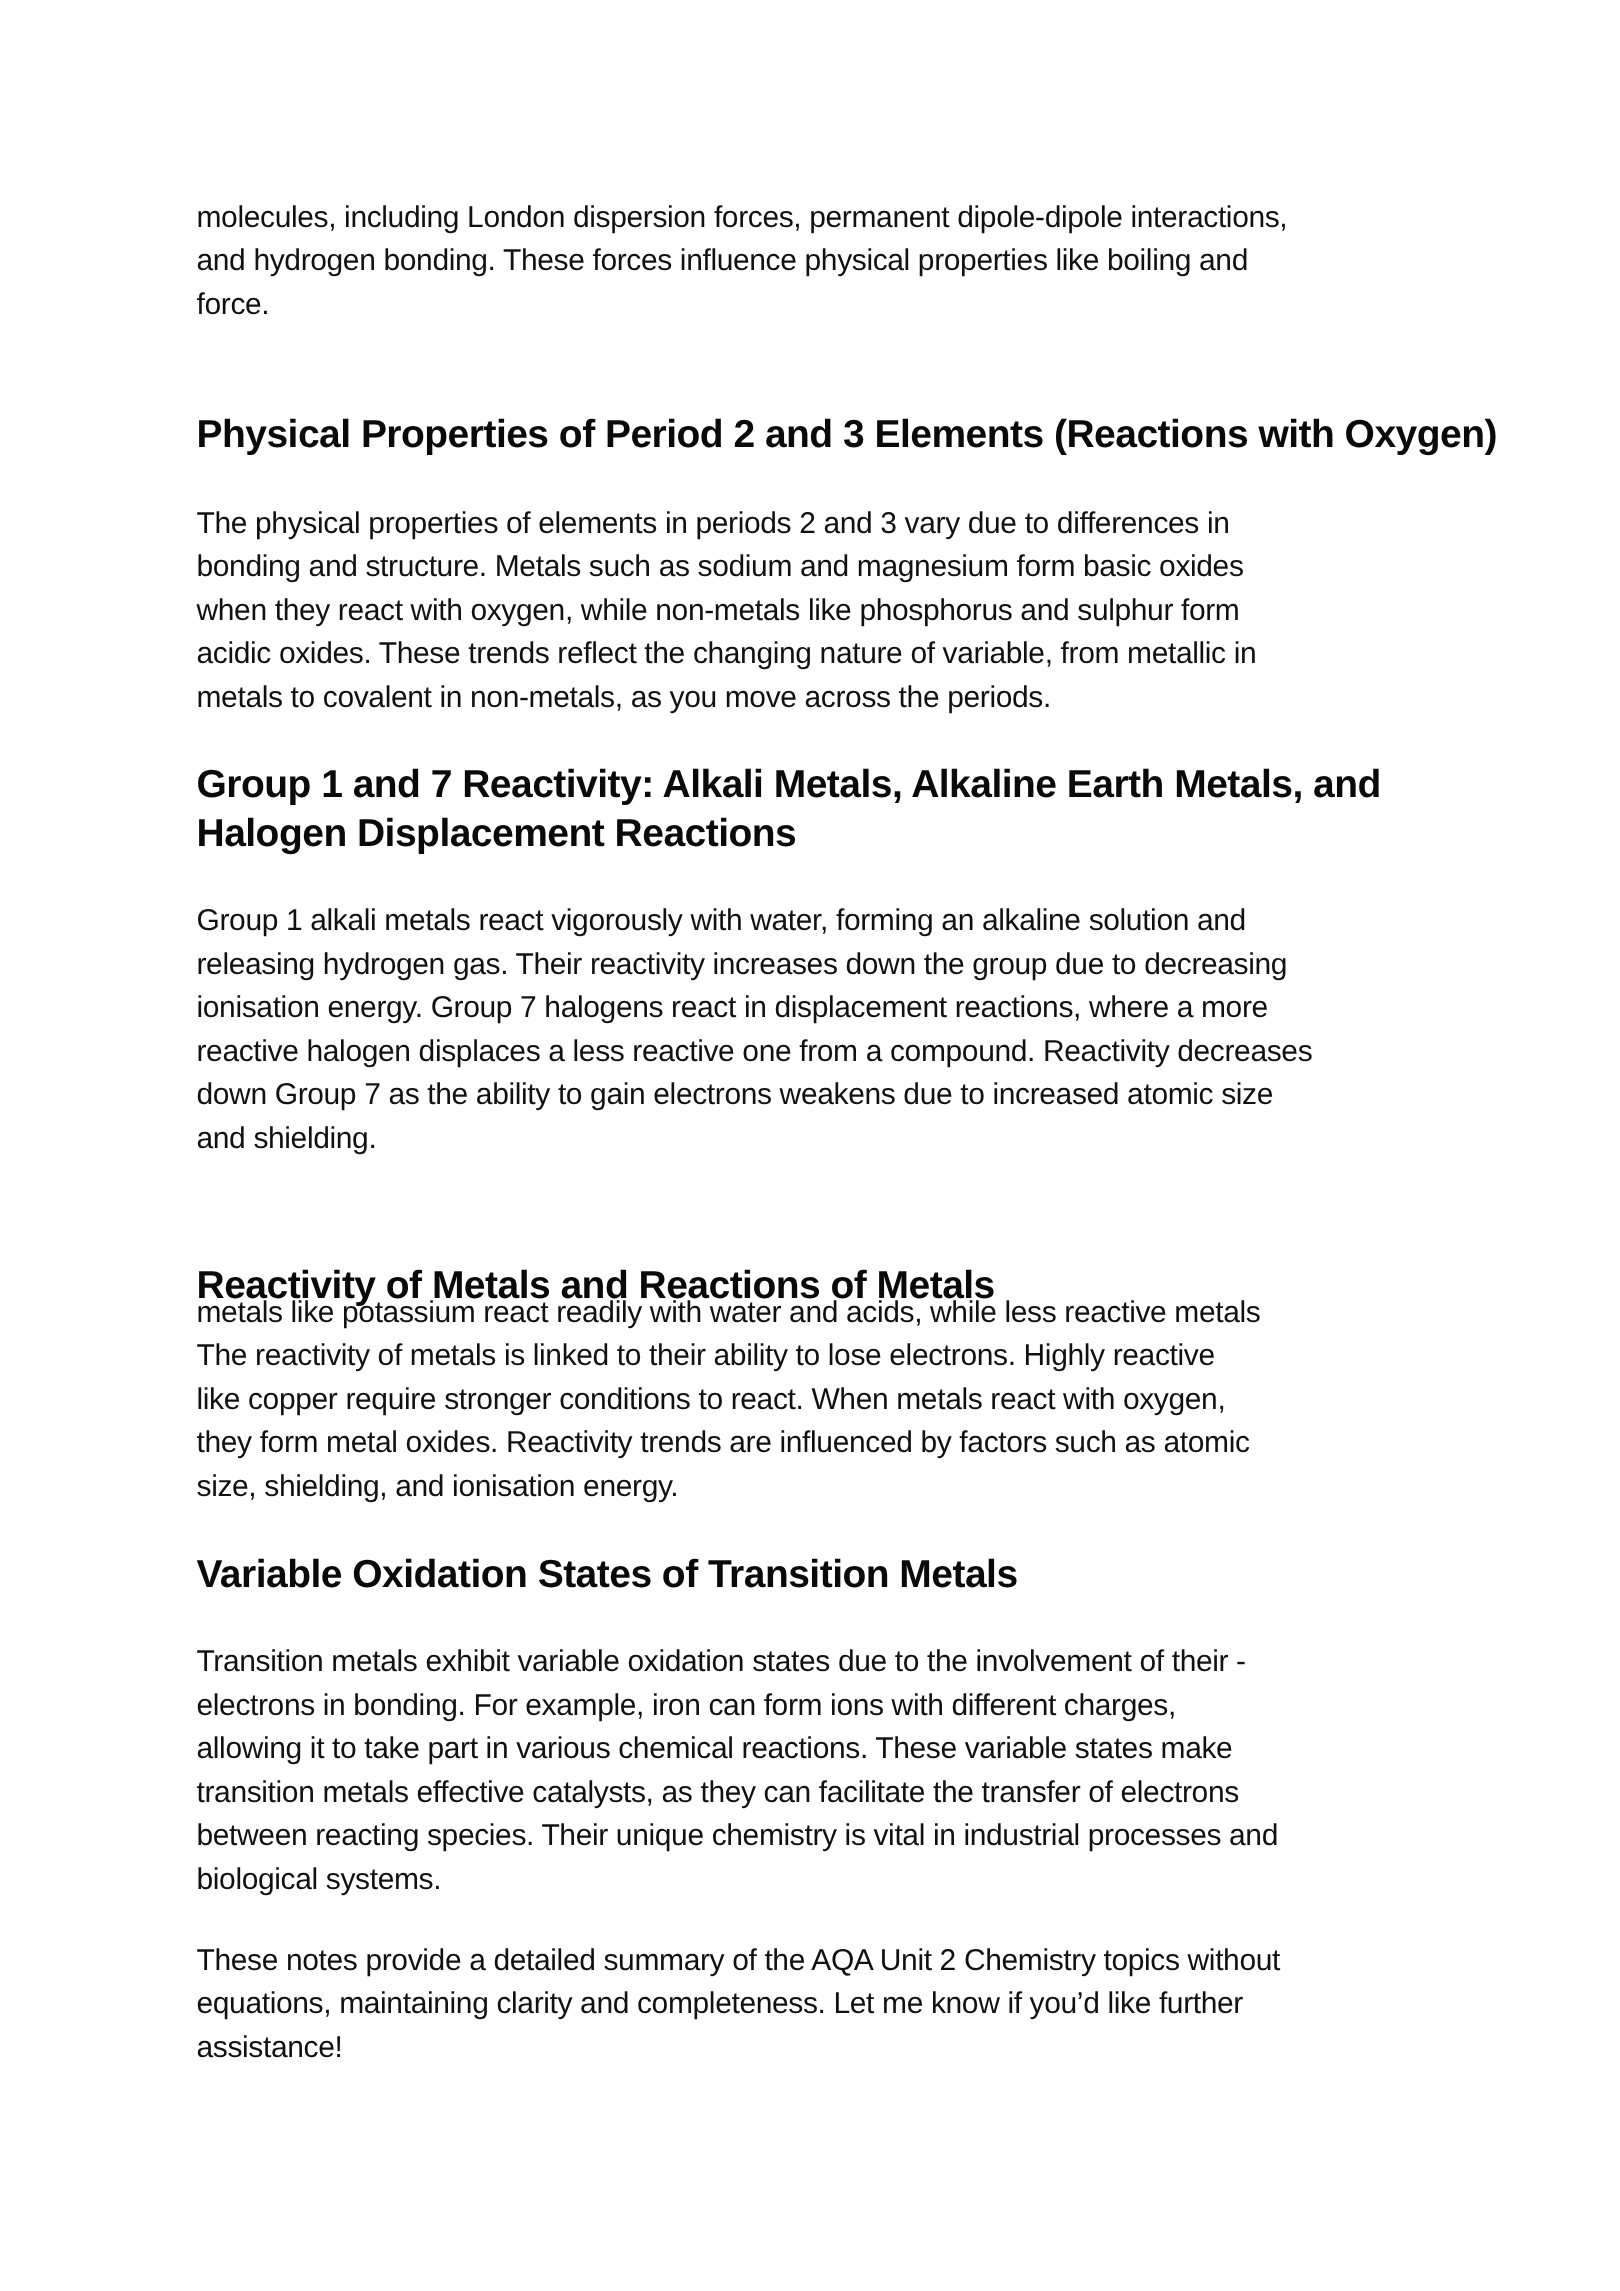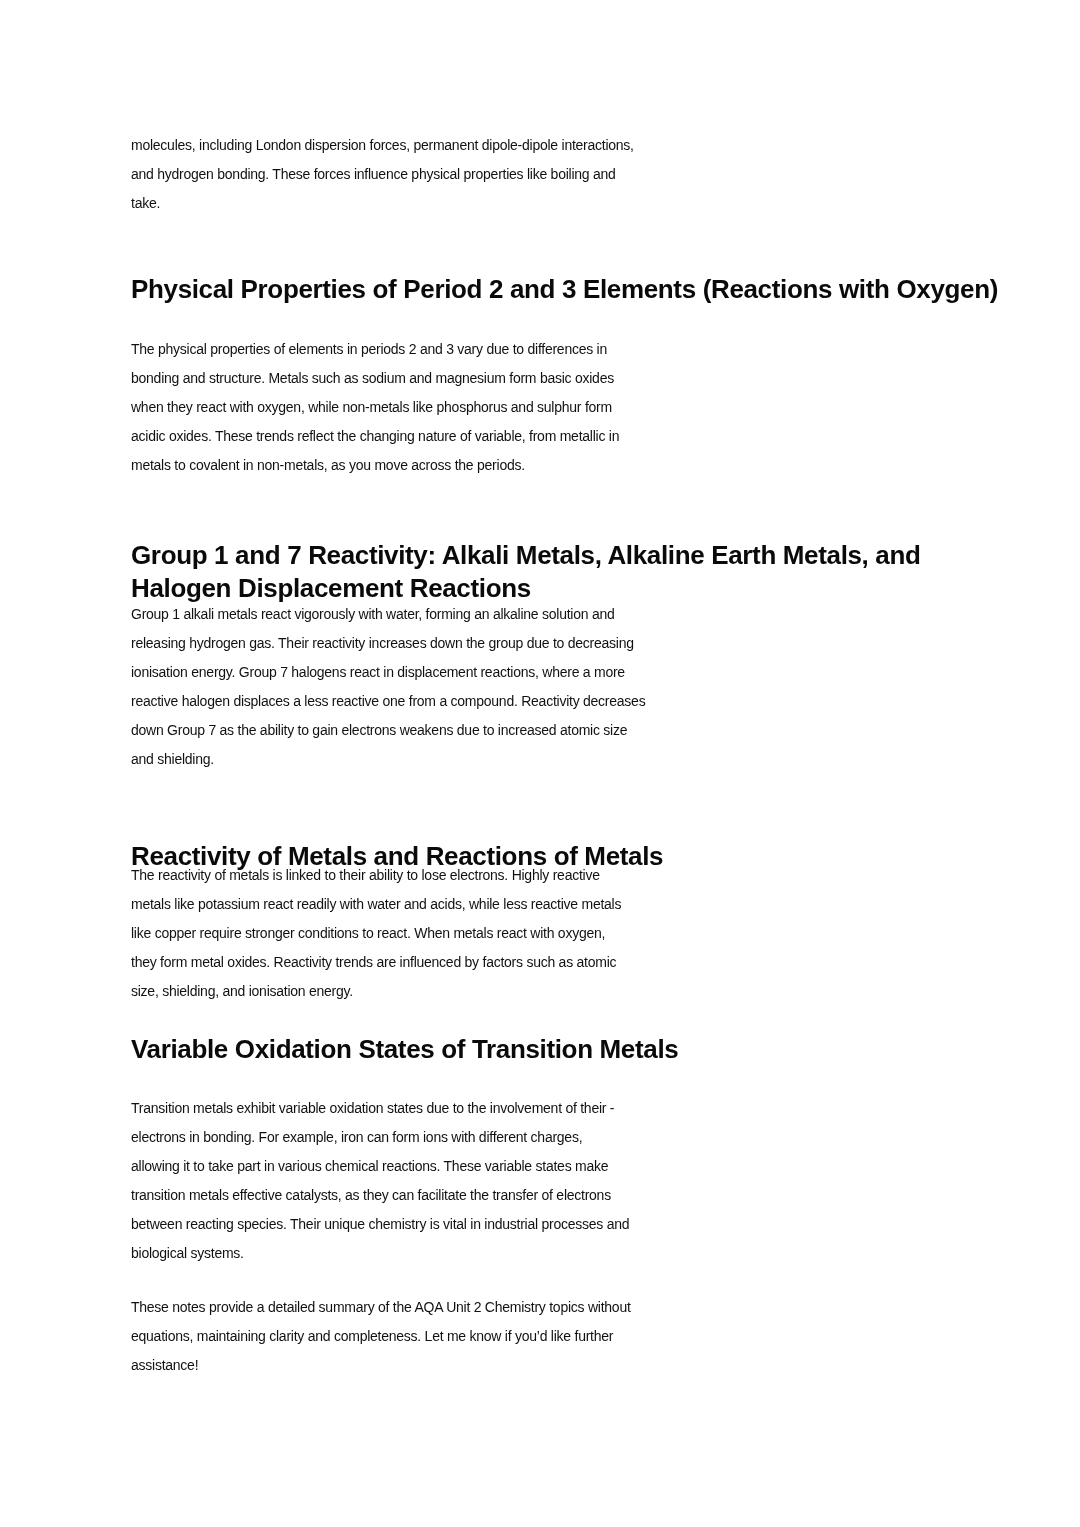--- a/index.html
+++ b/index.html
@@ -5,73 +5,73 @@
   html, body { margin: 0; padding: 0; background: #ffffff; }
   body { width: 1080px; height: 1527px; position: relative; overflow: hidden; }
   .page {
     position: absolute; left: 0; top: 0; width: 1080px; height: 1527px;
     background: #ffffff; color: #000000;
     font-family: "Liberation Sans", sans-serif;
   }
   .block { position: absolute; left: 131px; width: 830px; }
   .para .line {
     display: block; white-space: nowrap;
-    font-size: 14px; line-height: 29px; letter-spacing: -0.25px;
+    font-size: 20px; line-height: 29px; letter-spacing: -0.25px;
     color: #111111;
   }
   .heading .line {
     display: block; white-space: nowrap;
     font-size: 26px; line-height: 33px; font-weight: bold;
     letter-spacing: -0.35px; color: #0a0a0a;
   }
 </style>
 </head>
 <body>
 
 <div class="page">
 
   <div class="block para" style="top:131px;">
     <span class="line">molecules, including London dispersion forces, permanent dipole-dipole interactions,</span>
     <span class="line">and hydrogen bonding. These forces influence physical properties like boiling and</span>
-    <span class="line">take.</span>
+    <span class="line">force.</span>
   </div>
 
   <div class="block heading" style="top:273px;">
     <span class="line">Physical Properties of Period 2 and 3 Elements (Reactions with Oxygen)</span>
   </div>
 
   <div class="block para" style="top:335px;">
     <span class="line">The physical properties of elements in periods 2 and 3 vary due to differences in</span>
     <span class="line">bonding and structure. Metals such as sodium and magnesium form basic oxides</span>
     <span class="line">when they react with oxygen, while non-metals like phosphorus and sulphur form</span>
     <span class="line">acidic oxides. These trends reflect the changing nature of variable, from metallic in</span>
     <span class="line">metals to covalent in non-metals, as you move across the periods.</span>
   </div>
 
-  <div class="block heading" style="top:506px;margin-top:33px;">
+  <div class="block heading" style="top:506px;">
     <span class="line">Group 1 and 7 Reactivity: Alkali Metals, Alkaline Earth Metals, and</span>
     <span class="line">Halogen Displacement Reactions</span>
   </div>
 
   <div class="block para" style="top:600px;">
     <span class="line">Group 1 alkali metals react vigorously with water, forming an alkaline solution and</span>
     <span class="line">releasing hydrogen gas. Their reactivity increases down the group due to decreasing</span>
     <span class="line">ionisation energy. Group 7 halogens react in displacement reactions, where a more</span>
     <span class="line">reactive halogen displaces a less reactive one from a compound. Reactivity decreases</span>
     <span class="line">down Group 7 as the ability to gain electrons weakens due to increased atomic size</span>
     <span class="line">and shielding.</span>
   </div>
 
   <div class="block heading" style="top:840px;">
     <span class="line">Reactivity of Metals and Reactions of Metals</span>
   </div>
 
   <div class="block para" style="top:861px;">
+    <span class="line">metals like potassium react readily with water and acids, while less reactive metals</span>
     <span class="line">The reactivity of metals is linked to their ability to lose electrons. Highly reactive</span>
-    <span class="line">metals like potassium react readily with water and acids, while less reactive metals</span>
     <span class="line">like copper require stronger conditions to react. When metals react with oxygen,</span>
     <span class="line">they form metal oxides. Reactivity trends are influenced by factors such as atomic</span>
     <span class="line">size, shielding, and ionisation energy.</span>
   </div>
 
   <div class="block heading" style="top:1033px;">
     <span class="line">Variable Oxidation States of Transition Metals</span>
   </div>
 
   <div class="block para" style="top:1094px;">

